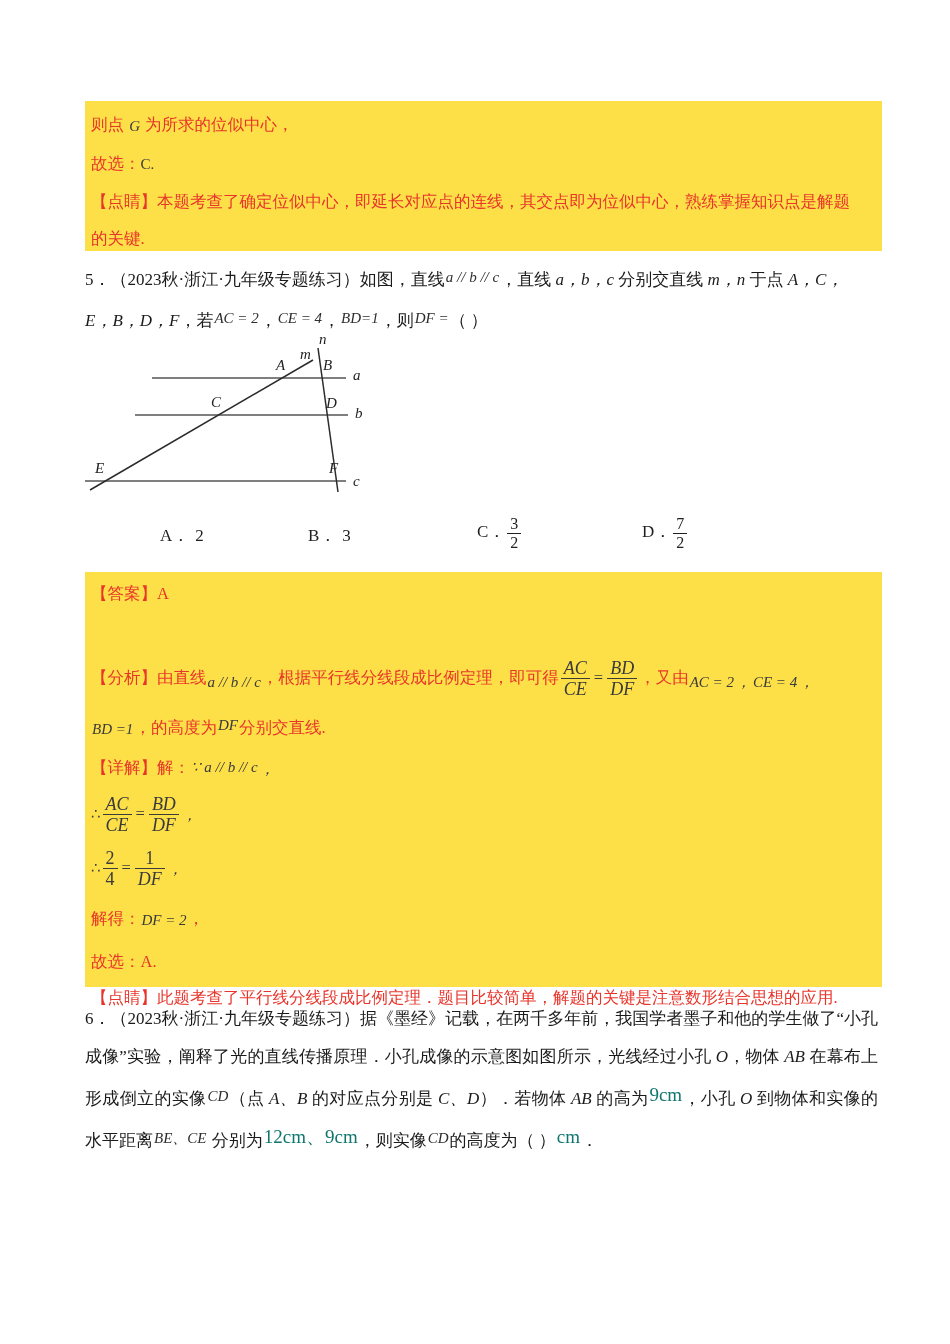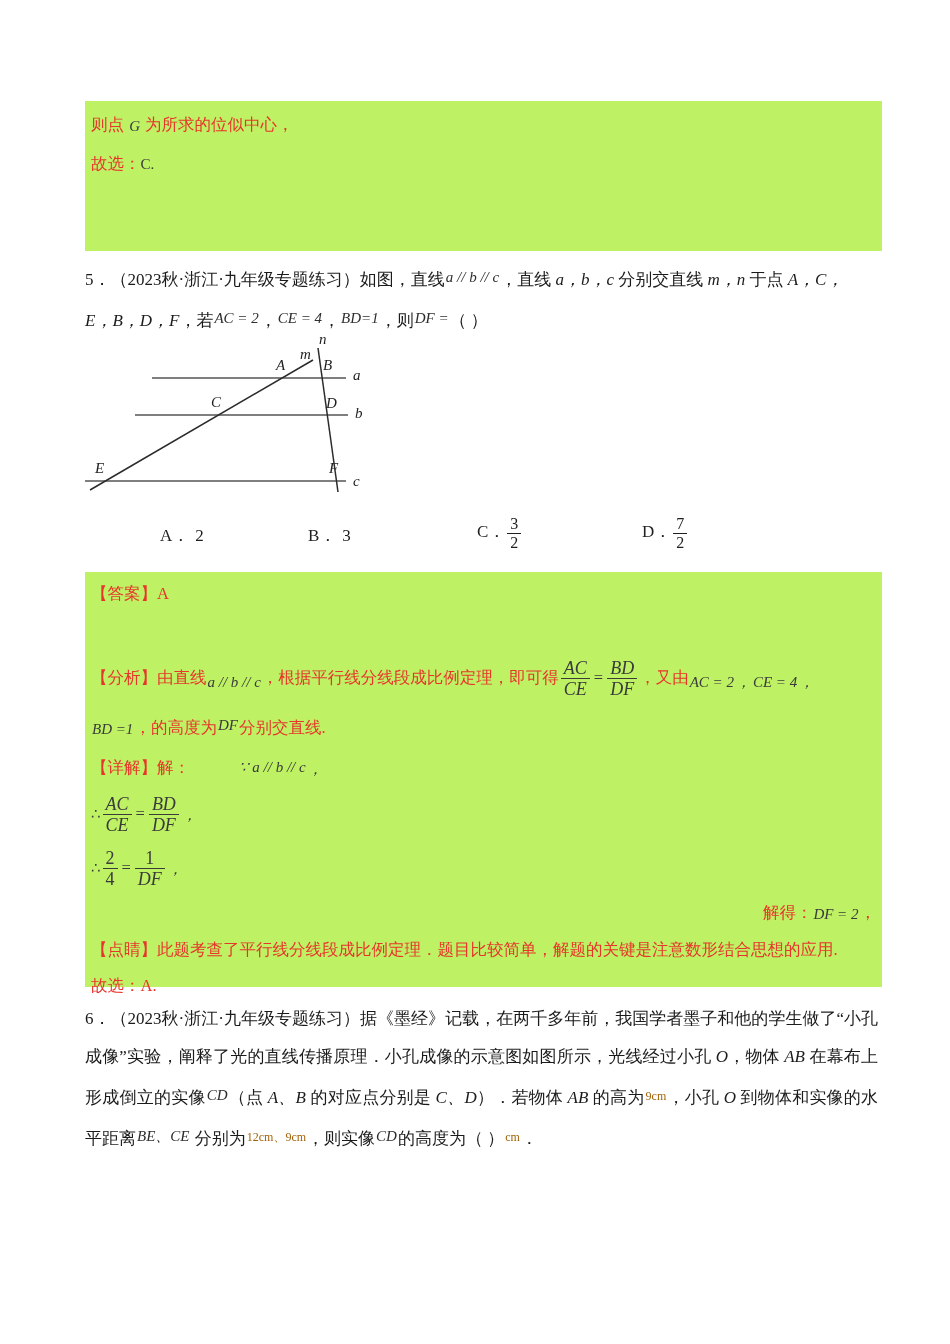--- a/index.html
+++ b/index.html
@@ -18,25 +18,25 @@
     position: absolute;
     left: 0; top: 0;
     width: 950px;
     height: 1344px;
   }
   
   .ans-block {
     position: absolute;
     left: 85px;
     width: 797px;
-    background: #bef264;
+    background: #fde047;
     color: #e8352b;
     font-size: 16.5px;
     line-height: 37px;
-    padding: 5px 6px 4px 0;
+    padding: 5px 16px 4px 0;
     box-sizing: border-box;
   }
   .ans-line {
     padding-left: 6px;
     white-space: nowrap;
   }
   .ans-line.wrap { white-space: normal; }
   .tag { color: #e8352b; font-weight: normal; }
   
   .mi {
@@ -69,23 +69,23 @@
   .small-math {
     font-family: "Liberation Serif","DejaVu Serif",serif;
     font-style: italic;
     font-size: 15px;
     color: #2e2e2e;
     vertical-align: 3px;
     padding: 0 1px;
   }
   .small-math-n {
     font-style: normal;
-    font-size: 12px;
+    font-size: 19px;
     vertical-align: 3px;
-    color: #a16207;
+    color: #0f766e;
     padding: 0 1px;
     font-family: Liberation Serif, serif;
   }
   
   .frac {
     display: inline-block;
     vertical-align: middle;
     text-align: center;
     font-family: "Liberation Serif","DejaVu Serif",serif;
     font-style: italic;
@@ -139,20 +139,23 @@
 
 <div class="page">
 
   <div class="ans-block" style="top:101px;height:150px;">
     <div class="ans-line">
       <span>则点 </span><span class="mi">G</span><span> 为所求的位似中心，</span>
     </div>
     <div class="ans-line">
       <span>故选：</span><span class="mn">C</span><span class="mn">.</span>
     </div>
+    <div class="ans-line wrap">
+      <span class="tag">【点睛】</span><span>本题考查了确定位似中心，即延长对应点的连线，其交点即为位似中心，熟练掌握知识点是解题的关键.</span>
+    </div>
   </div>
 
   <div class="q-block" style="top:258px;">
     <span class="q-num">5．</span><span class="cn">（2023秋·浙江·九年级专题练习）</span><span class="cn">如图，直线</span><span class="small-math">a // b // c</span><span class="cn">，直线 </span><span class="var">a，b，c</span><span class="cn"> 分别交直线 </span><span class="var">m，n</span><span class="cn"> 于点 </span><span class="var">A，C，</span><br><span class="var">E，B，D，F</span><span class="cn">，若</span><span class="small-math">AC = 2</span><span class="cn">，</span><span class="small-math">CE = 4</span><span class="cn">，</span><span class="small-math">BD=1</span><span class="cn">，则</span><span class="small-math">DF =</span><span class="cn">（    ）</span>
   </div>
 
   <div class="figure">
     <svg width="340" height="185" viewBox="0 0 340 185">
 
       <line x1="82" y1="48" x2="276" y2="48" stroke="#555555" stroke-width="1.6"></line>
@@ -202,42 +205,42 @@
 
     <div class="ans-line" style="line-height:46px;margin-top:44px;">
       <span class="tag">【分析】</span><span>由直线</span><span class="mi" style="vertical-align:-4px;">a // b // c</span><span>，根据平行线分线段成比例定理，即可得</span><span class="frac"><span class="num">AC</span><span class="den">CE</span></span><span class="eq">=</span><span class="frac"><span class="num">BD</span><span class="den">DF</span></span><span>，又由</span><span class="mi" style="vertical-align:-4px;">AC = 2</span><span class="mi" style="vertical-align:-4px;">，</span><span class="mi" style="vertical-align:-4px;">CE = 4</span><span class="mi" style="vertical-align:-4px;">，</span>
     </div>
 
     <div class="ans-line" style="line-height:40px;">
       <span class="mi">BD =1</span><span>，的高度为</span><span class="mi" style="vertical-align:3px;">DF</span><span>分别交直线.</span>
     </div>
 
     <div class="ans-line" style="line-height:36px;">
-      <span class="tag">【详解】</span><span>解：</span><span class="mi" style="vertical-align:1px;margin-left:48px;">∵ a // b // c</span><span class="mi">，</span>
+      <span class="tag">【详解】</span><span>解：</span><span class="mi" style="vertical-align:1px;">∵ a // b // c</span><span class="mi">，</span>
     </div>
 
     <div class="ans-line" style="line-height:54px;">
       <span class="mn">∴</span><span class="frac"><span class="num">AC</span><span class="den">CE</span></span><span class="eq">=</span><span class="frac"><span class="num">BD</span><span class="den">DF</span></span><span class="mi">，</span>
     </div>
 
 
     <div class="ans-line" style="line-height:52px;">
       <span class="mn">∴</span><span class="frac plain"><span class="num">2</span><span class="den">4</span></span><span class="eq">=</span><span class="frac"><span class="num" style="font-style:normal;">1</span><span class="den">DF</span></span><span class="mi">，</span>
     </div>
 
-    <div class="ans-line" style="line-height:36px;text-align:right;">
+    <div class="ans-line" style="line-height:48px;">
       <span>解得：</span><span class="mi">DF = 2</span><span>，</span>
+    </div>
+
+    <div class="ans-line" style="line-height:36px;">
+      <span>故选：</span><span>A</span><span>.</span>
     </div>
 
     <div class="ans-line" style="line-height:36px;">
       <span class="tag">【点睛】</span><span>此题考查了平行线分线段成比例定理．题目比较简单，解题的关键是注意数形结合思想的应用.</span>
     </div>
-
-    <div class="ans-line" style="line-height:36px;">
-      <span>故选：</span><span>A</span><span>.</span>
-    </div>
   </div>
 
   <div class="q-block" style="top:1000px;width:793px;">
     <span class="q-num">6．</span><span class="cn">（2023秋·浙江·九年级专题练习）</span><span class="cn">据《墨经》记载，在两千多年前，我国学者墨子和他的学生做了“小孔成像”实验，阐释了光的直线传播原理．小孔成像的示意图如图所示，光线经过小孔 </span><span class="var">O</span><span class="cn">，物体 </span><span class="var">AB</span><span class="cn"> 在幕布上形成倒立的实像</span><span class="small-math">CD</span><span class="cn">（点 </span><span class="var">A、B</span><span class="cn"> 的对应点分别是 </span><span class="var">C、D</span><span class="cn">）．若物体 </span><span class="var">AB</span><span class="cn"> 的高为</span><span class="small-math-n">9cm</span><span class="cn">，小孔 </span><span class="var">O</span><span class="cn"> 到物体和实像的水平距离</span><span class="small-math">BE、CE</span><span class="cn"> 分别为</span><span class="small-math-n">12cm、9cm</span><span class="cn">，则实像</span><span class="small-math">CD</span><span class="cn">的高度为（    ）</span><span class="small-math-n">cm</span><span class="cn">．</span>
   </div>
 
 </div>
 
 </body></html>

